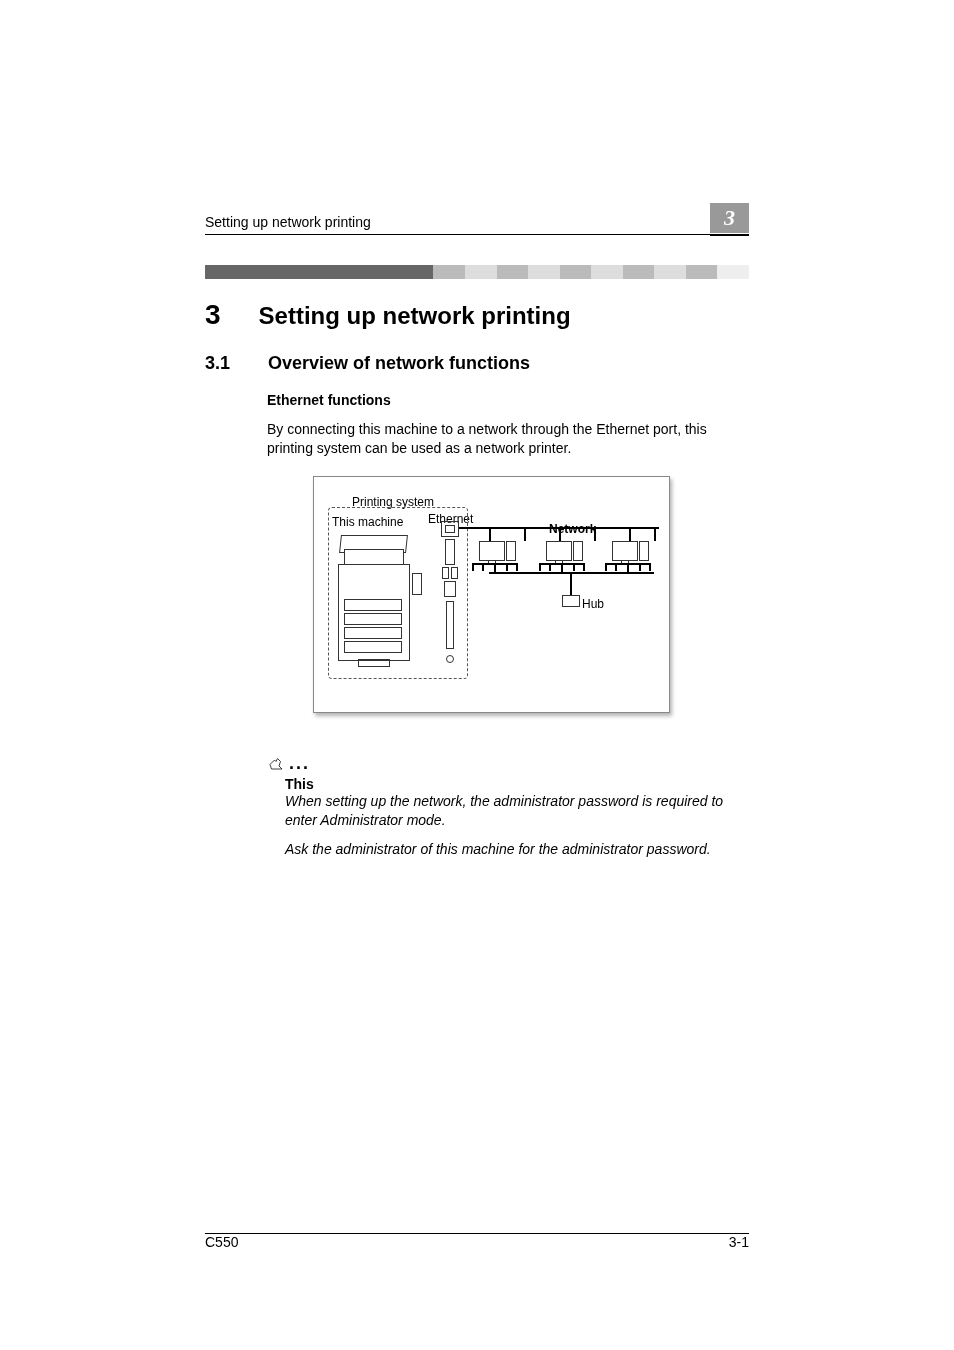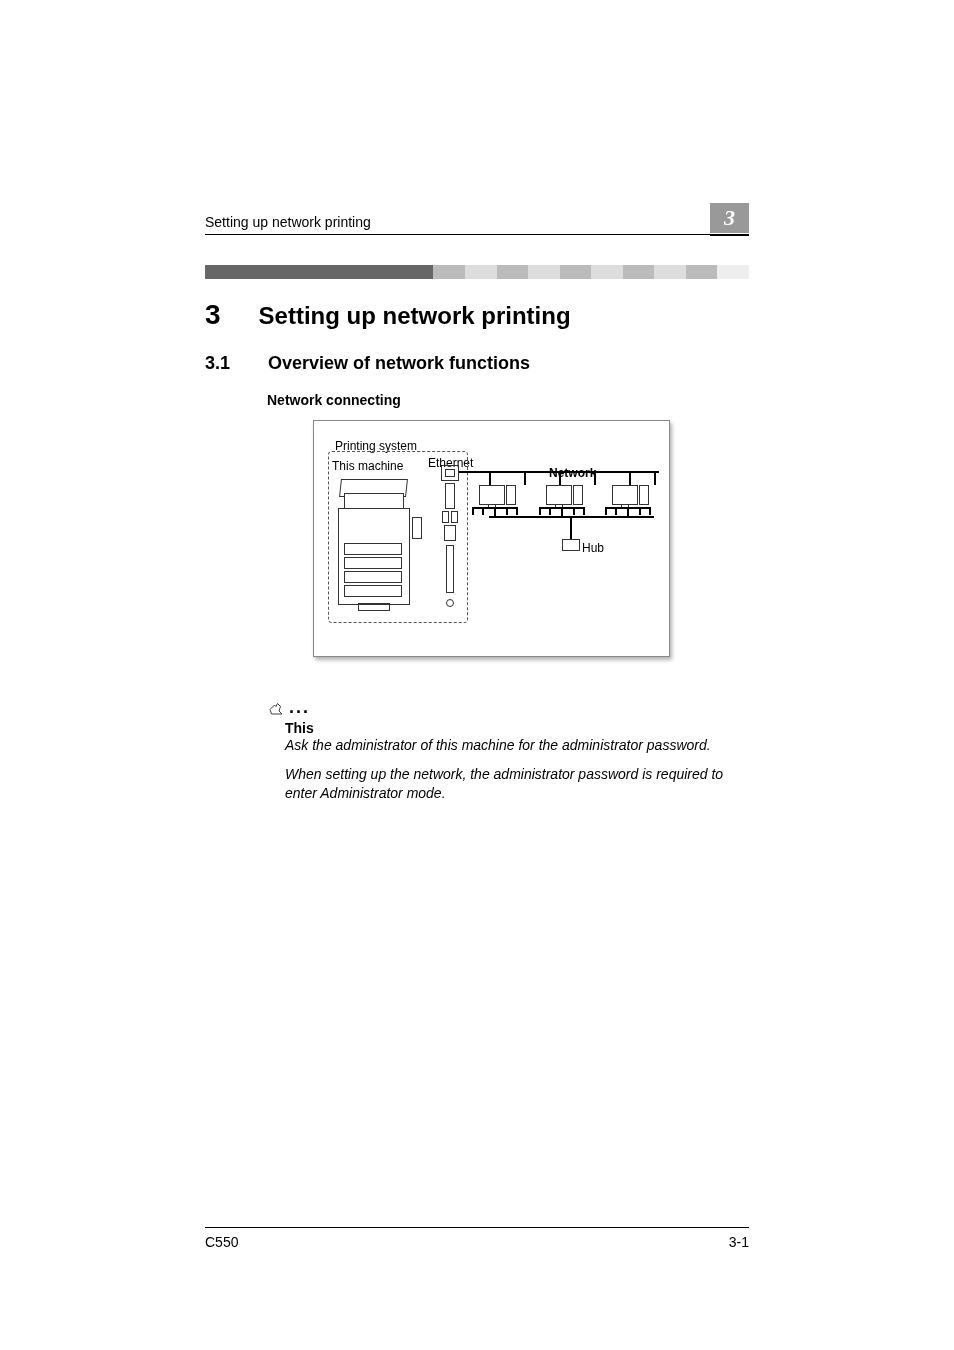--- a/index.html
+++ b/index.html
@@ -80,21 +80,21 @@
     margin-left: 108px;
     width: 355px;
     height: 235px;
     border: 1px solid #888;
     box-shadow: 2px 3px 4px rgba(0,0,0,0.3);
     position: relative;
     background: #fff;
     margin-bottom: 40px;
   }
   .diagram-label { position:absolute; font-size:12px; font-family: Arial, sans-serif; }
-  .d-printing-system { left: 21px; top: 18px; }
+  .d-printing-system { left: 38px; top: 18px; }
   .d-this-machine { left: 18px; top: 38px; }
   .d-ethernet { left: 114px; top: 35px; }
   .d-network { left: 235px; top: 45px; font-weight: bold; }
   .d-hub { left: 268px; top: 120px; }
 
   
   .printer-bound {
     position:absolute; left: 14px; top: 30px; width: 138px; height: 170px;
     border: 1px dashed #555; border-radius: 4px;
   }
@@ -149,21 +149,20 @@
   .note-label { font-weight:bold; font-size:14px; margin-left: 18px;}
   .note-body { font-style: italic; font-size: 14px; margin-left:18px; line-height:1.35; margin-bottom:10px;}
   .hand-icon { width:18px; height:18px; }
 
   .footer {
     position: absolute;
     bottom: 100px;
     left: 205px;
     right: 205px;
     border-top: 1px solid #000;
-    padding-top: 6px;
     display: flex;
     justify-content: space-between;
     font-size: 14px;
   }
 </style>
 </head>
 <body>
 
 <div class="page">
 
@@ -190,22 +189,23 @@
   <div class="h1-row">
     <span class="h1-num">3</span>
     <span class="h1-text">Setting up network printing</span>
   </div>
 
   <div class="h2-row">
     <span class="h2-num">3.1</span>
     <span class="h2-text">Overview of network functions</span>
   </div>
 
-  <div class="h3">Network connecting</div>
-
+  <div class="h3">Ethernet functions</div>
+
+  <div class="body-text">By connecting this machine to a network through the Ethernet port, this printing system can be used as a network printer.</div>
 
   <div class="diagram-box">
     <span class="diagram-label d-printing-system">Printing system</span>
     <span class="diagram-label d-this-machine">This machine</span>
     <span class="diagram-label d-ethernet">Ethernet</span>
     <span class="diagram-label d-network">Network</span>
     <span class="diagram-label d-hub">Hub</span>
 
     <div class="printer-bound"></div>
     <div class="printer">
@@ -259,22 +259,22 @@
 
 
   <div class="note-block">
     <div class="note-icon-row">
       <svg class="hand-icon" viewBox="0 0 24 24">
         <path d="M4 14 L10 8 L12 10 L14 6 L18 10 L16 16 L20 20 L6 20 Z" fill="none" stroke="#000" stroke-width="1"></path>
       </svg>
       <span style="font-size:18px; font-weight:bold; letter-spacing:2px;">...</span>
     </div>
     <div class="note-label">This</div>
+    <div class="note-body">When setting up the network, the administrator password is required to enter Administrator mode.</div>
     <div class="note-body">Ask the administrator of this machine for the administrator password.</div>
-    <div class="note-body">When setting up the network, the administrator password is required to enter Administrator mode.</div>
   </div>
 
   <div class="footer">
     <span>C550</span>
     <span>3-1</span>
   </div>
 
 </div>
 
 </body></html>

